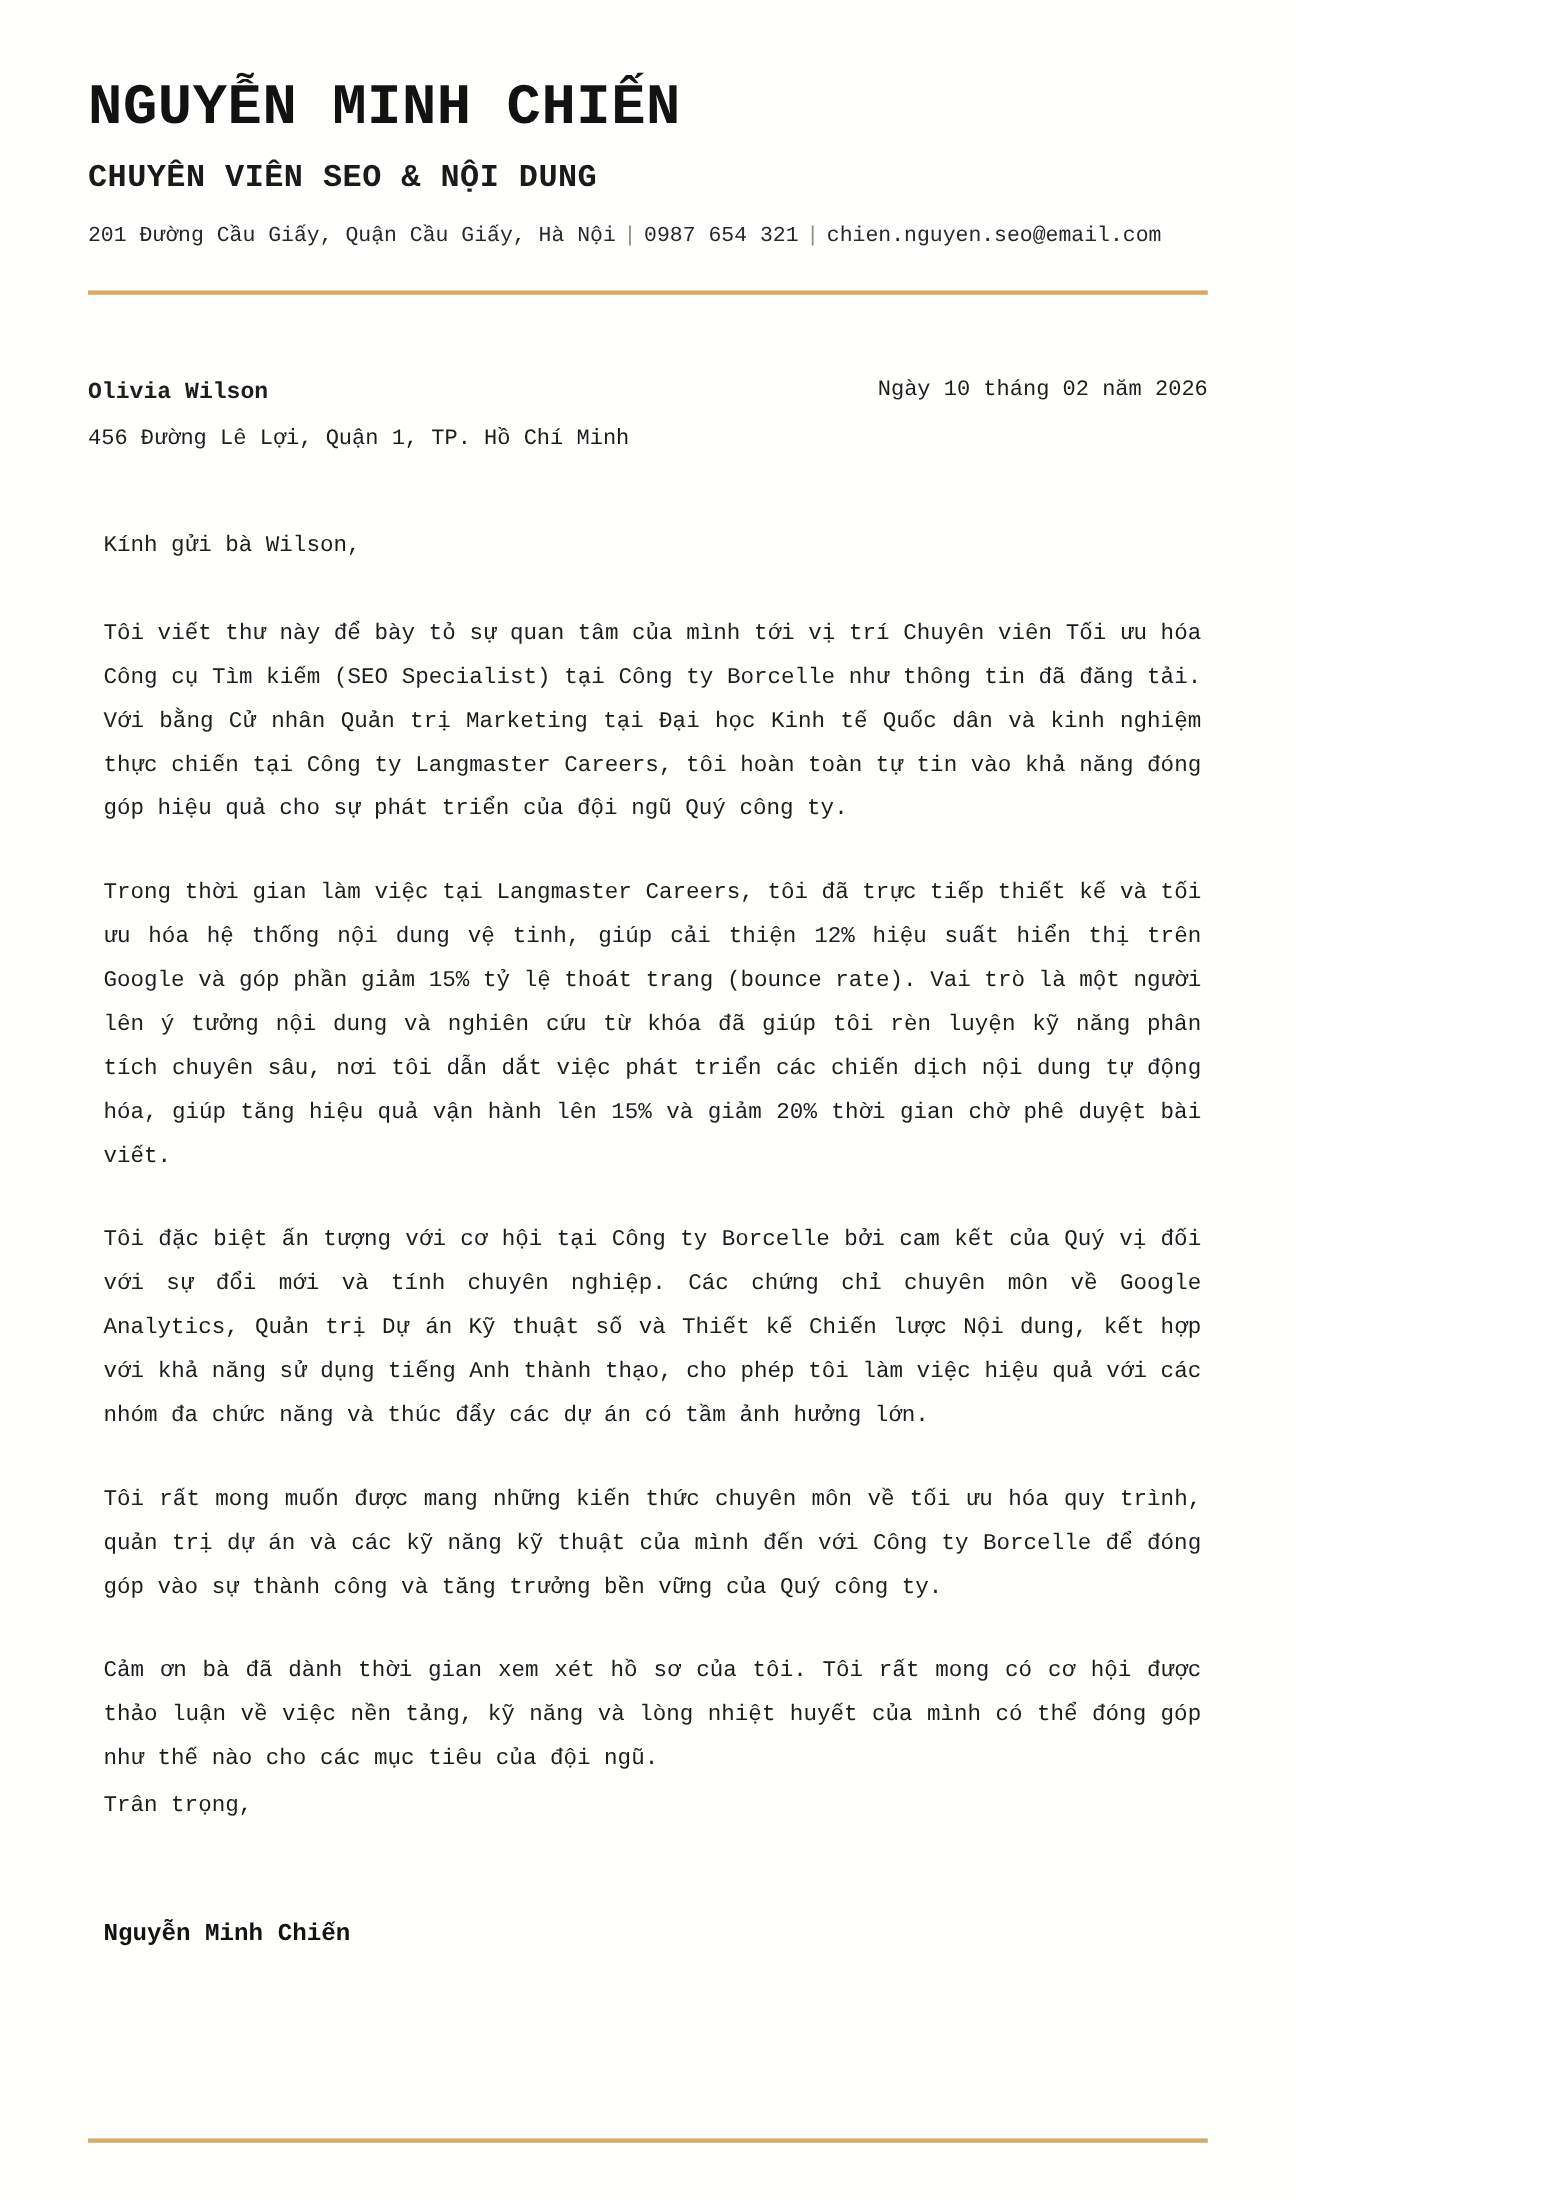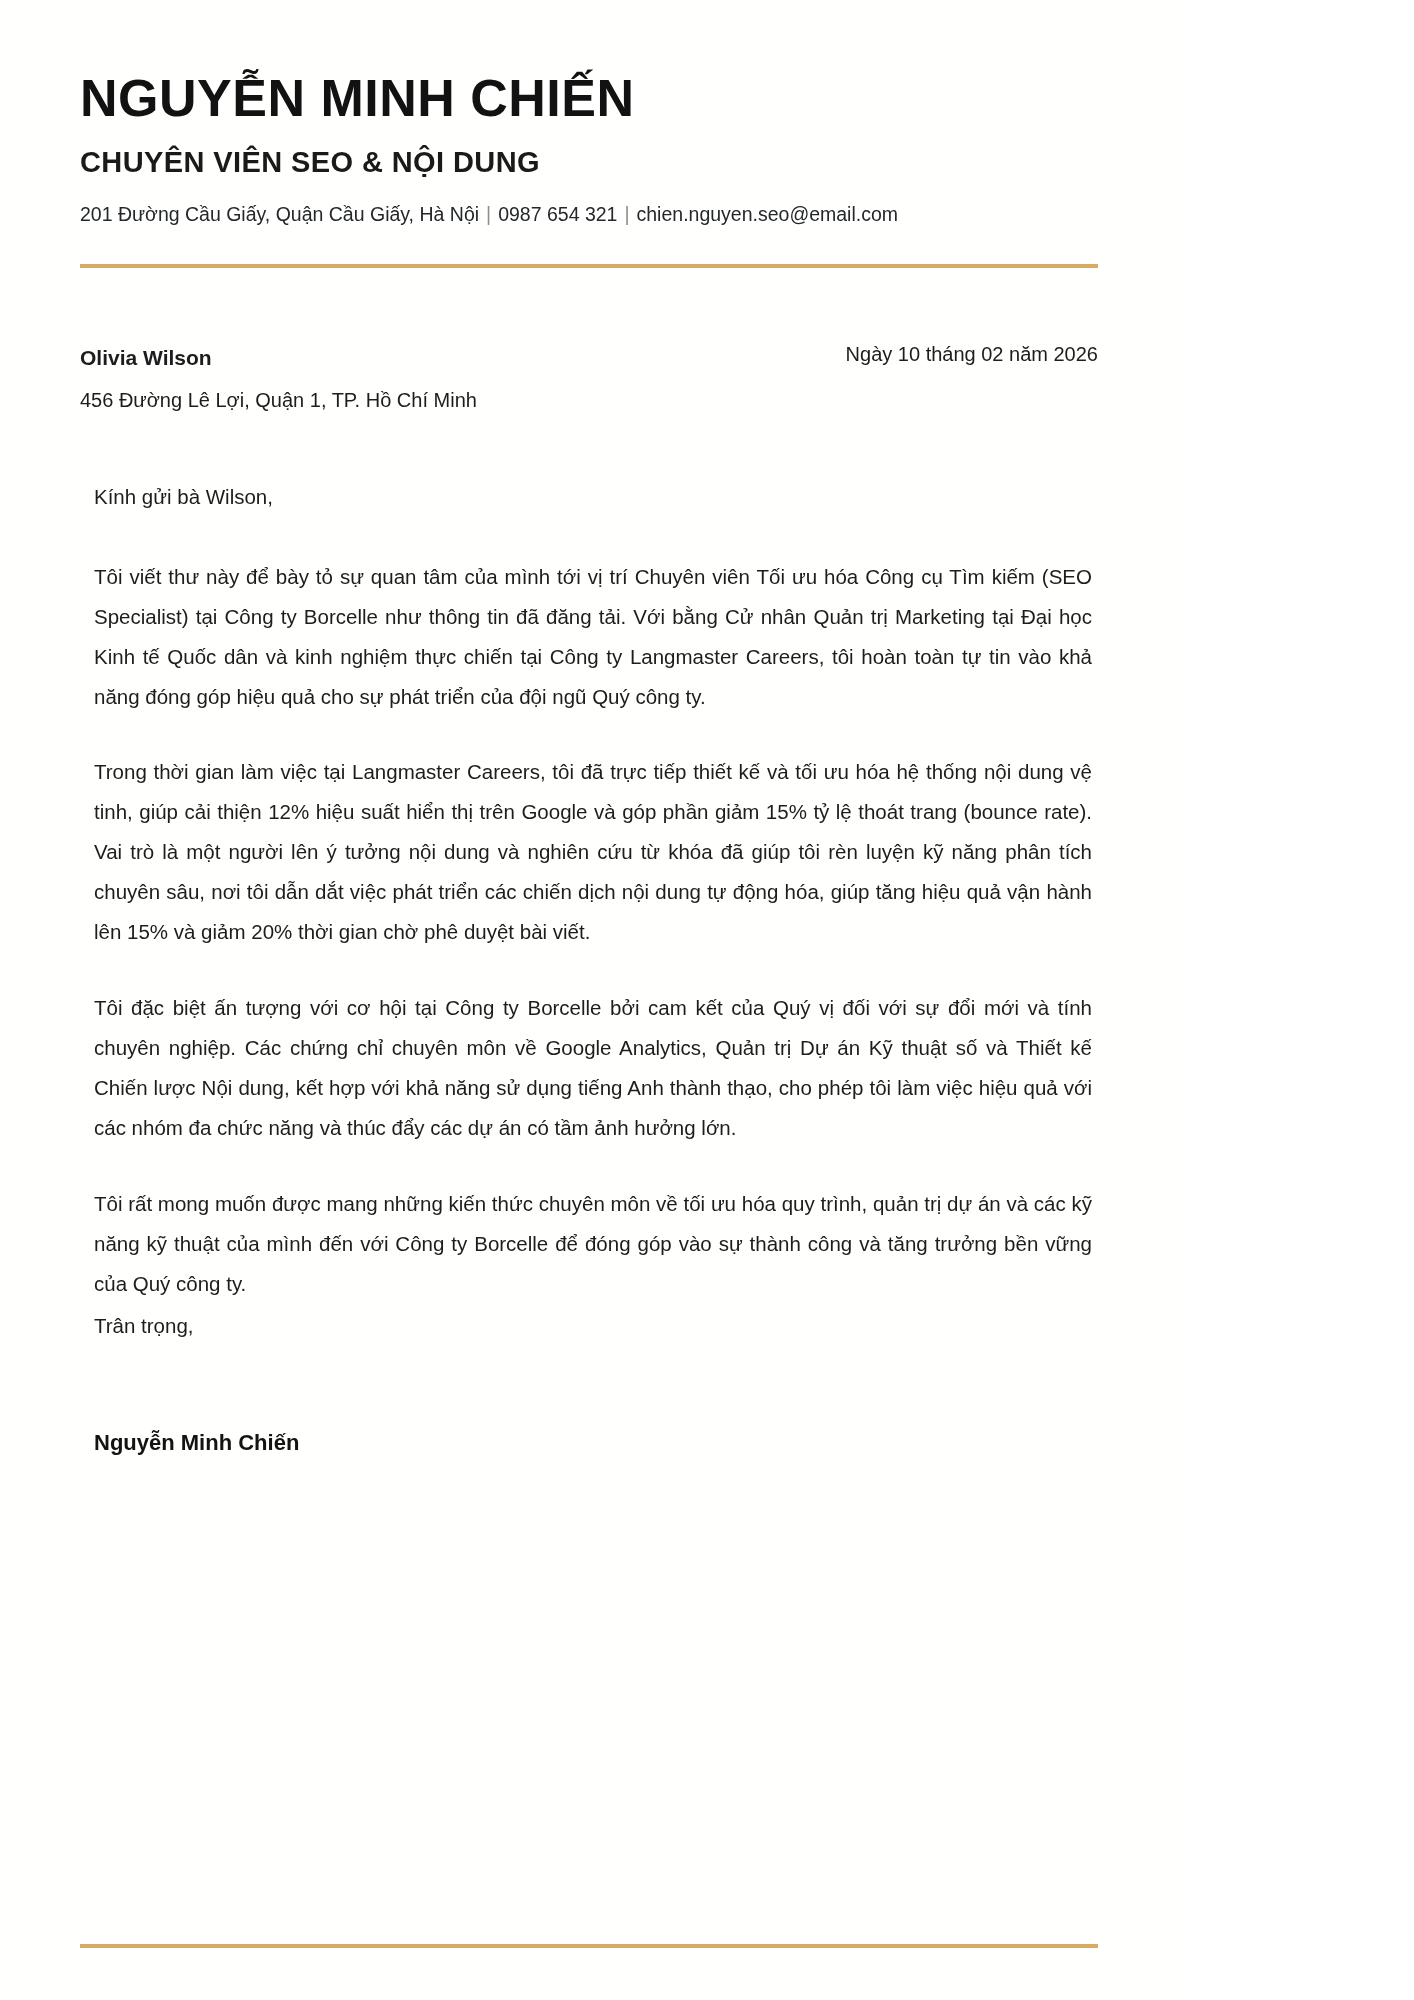--- a/index.html
+++ b/index.html
@@ -6,21 +6,21 @@
     margin: 0;
     padding: 0;
     background: #ffffff;
   }
   .page {
     position: relative;
     width: 1178px;
     height: 2000px;
     background: #fffffe;
     box-sizing: border-box;
-    font-family: Liberation Sans, sans-serif;
+    font-family: Liberation Mono, monospace;
     color: #1c1c1c;
     overflow: hidden;
   }
   .inner {
     position: absolute;
     left: 80px;
     right: 80px;
     top: 0;
     bottom: 0;
   }
@@ -162,20 +162,21 @@
       </div>
       <div class="date">Ngày 10 tháng 02 năm 2026</div>
     </div>
 
     <div class="body-wrap">
       <div class="salutation">Kính gửi bà Wilson,</div>
       <p class="para">Tôi viết thư này để bày tỏ sự quan tâm của mình tới vị trí Chuyên viên Tối ưu hóa Công cụ Tìm kiếm (SEO Specialist) tại Công ty Borcelle như thông tin đã đăng tải. Với bằng Cử nhân Quản trị Marketing tại Đại học Kinh tế Quốc dân và kinh nghiệm thực chiến tại Công ty Langmaster Careers, tôi hoàn toàn tự tin vào khả năng đóng góp hiệu quả cho sự phát triển của đội ngũ Quý công ty.</p>
       <p class="para">Trong thời gian làm việc tại Langmaster Careers, tôi đã trực tiếp thiết kế và tối ưu hóa hệ thống nội dung vệ tinh, giúp cải thiện 12% hiệu suất hiển thị trên Google và góp phần giảm 15% tỷ lệ thoát trang (bounce rate). Vai trò là một người lên ý tưởng nội dung và nghiên cứu từ khóa đã giúp tôi rèn luyện kỹ năng phân tích chuyên sâu, nơi tôi dẫn dắt việc phát triển các chiến dịch nội dung tự động hóa, giúp tăng hiệu quả vận hành lên 15% và giảm 20% thời gian chờ phê duyệt bài viết.</p>
       <p class="para">Tôi đặc biệt ấn tượng với cơ hội tại Công ty Borcelle bởi cam kết của Quý vị đối với sự đổi mới và tính chuyên nghiệp. Các chứng chỉ chuyên môn về Google Analytics, Quản trị Dự án Kỹ thuật số và Thiết kế Chiến lược Nội dung, kết hợp với khả năng sử dụng tiếng Anh thành thạo, cho phép tôi làm việc hiệu quả với các nhóm đa chức năng và thúc đẩy các dự án có tầm ảnh hưởng lớn.</p>
       <p class="para">Tôi rất mong muốn được mang những kiến thức chuyên môn về tối ưu hóa quy trình, quản trị dự án và các kỹ năng kỹ thuật của mình đến với Công ty Borcelle để đóng góp vào sự thành công và tăng trưởng bền vững của Quý công ty.</p>
+      <p class="para">Cảm ơn bà đã dành thời gian xem xét hồ sơ của tôi. Tôi rất mong có cơ hội được thảo luận về việc nền tảng, kỹ năng và lòng nhiệt huyết của mình có thể đóng góp như thế nào cho các mục tiêu của đội ngũ.</p>
       <div class="closing">Trân trọng,</div>
     </div>
 
     <div class="signature">Nguyễn Minh Chiến</div>
 
   </div>
   <div class="gold-rule-bottom"></div>
 </div>
 
 </body></html>

